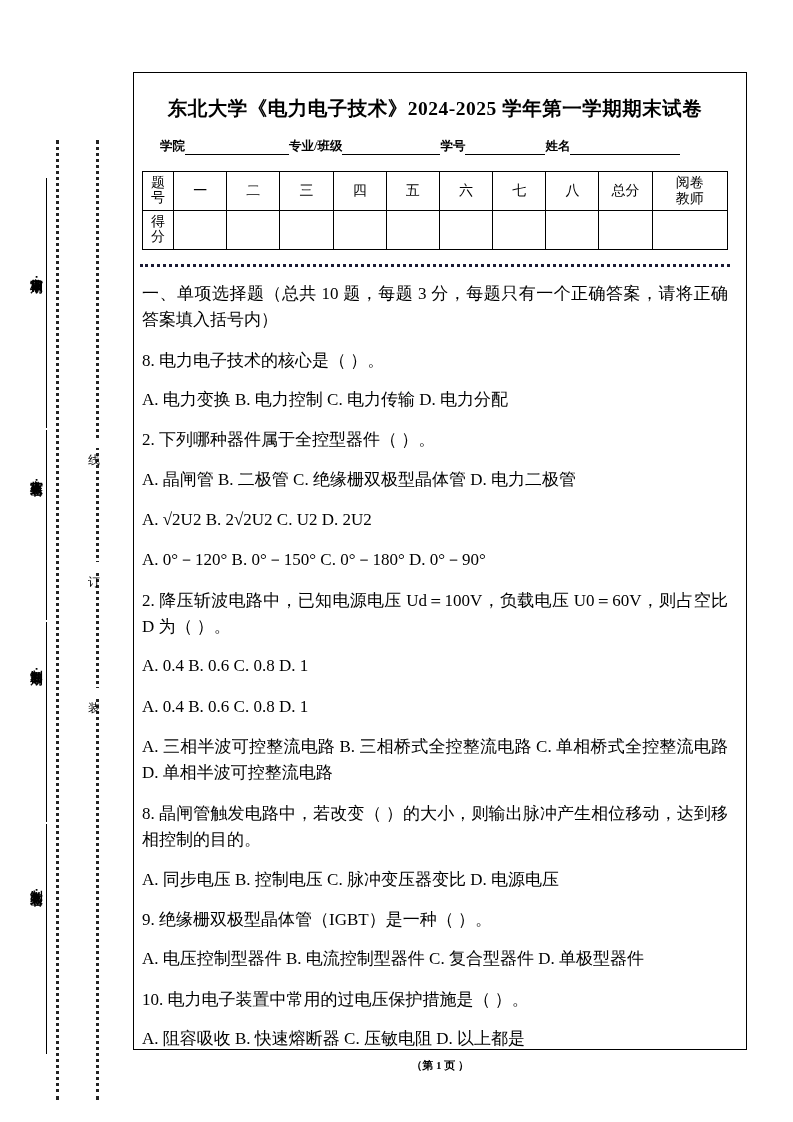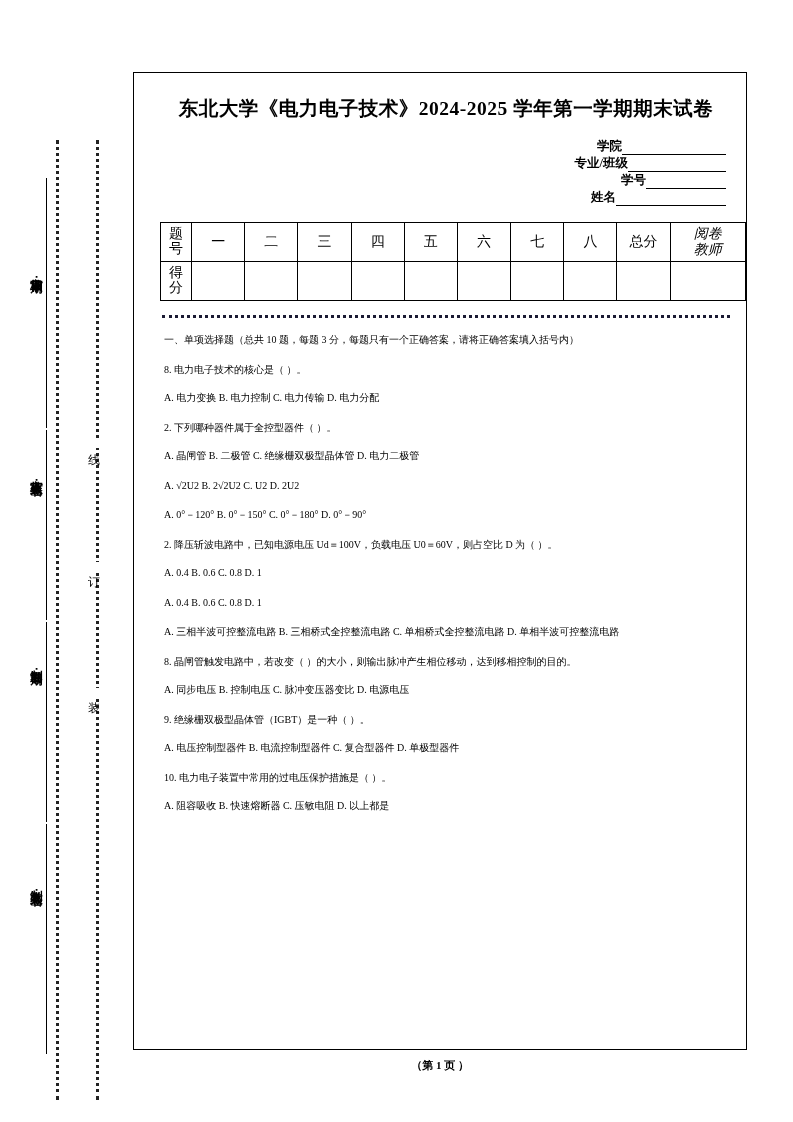--- a/index.html
+++ b/index.html
@@ -78,41 +78,40 @@
 
   
   .sheet {
     position: absolute;
     left: 133px;
     top: 72px;
     width: 614px;
     height: 978px;
     border: 1.6px solid #000;
     box-sizing: border-box;
-    padding: 16px 14px 10px 26px;
+    padding: 16px 14px 10px 4px;
   }
 
   .exam-title {
     text-align: center;
     font-family: "Liberation Serif", "DejaVu Serif", serif;
     font-size: 19.5px;
     font-weight: bold;
     letter-spacing: 0.5px;
     white-space: nowrap;
     margin: 6px 0 0 0;
   }
 
   .id-row {
     display: flex;
     align-items: flex-end;
     margin: 16px 6px 0 22px;
     font-size: 12.5px;
     font-family: "Liberation Serif", "DejaVu Serif", serif;
     font-weight: bold;
-    flex-direction: column;
   }
   .id-field { display: flex; align-items: flex-end; }
   .id-label { white-space: nowrap; }
   .id-blank {
     border-bottom: 1.2px solid #000;
     height: 13px;
   }
   .blank-xue-yuan { width: 104px; }
   .blank-zhuanye  { width: 98px; }
   .blank-xuehao   { width: 80px; }
@@ -139,36 +138,35 @@
     font-size: 13.5px;
     line-height: 1.05;
     padding: 2px 0;
   }
   td.col-num { width: 52px; }
   td.col-total { width: 52px; font-size: 13px; }
   td.col-teacher {
     width: 74px;
     font-size: 13px;
     line-height: 1.15;
-    font-style: italic;
   }
   .stack { display: block; }
 
   
   .hdot {
     margin: 14px 2px 0 2px;
     border-top: 3px dotted #1a1a33;
     height: 0;
   }
 
   
   .qbody {
     margin: 14px 4px 0 4px;
     font-family: "Liberation Serif", "DejaVu Serif", serif;
-    font-size: 10px;
+    font-size: 17px;
     line-height: 1.55;
   }
   .section-head {
     margin: 0 0 14px 0;
     text-align: justify;
   }
   .qline {
     margin: 0 0 13px 0;
     text-align: justify;
   }

